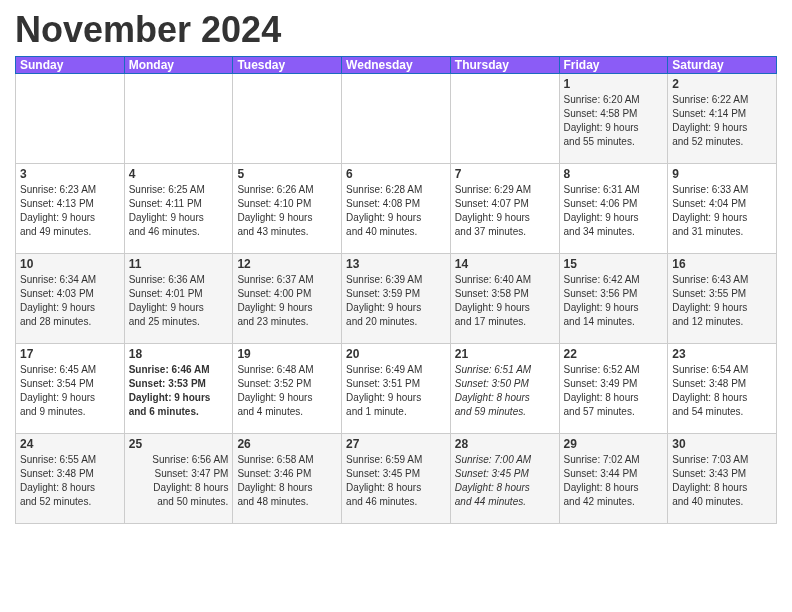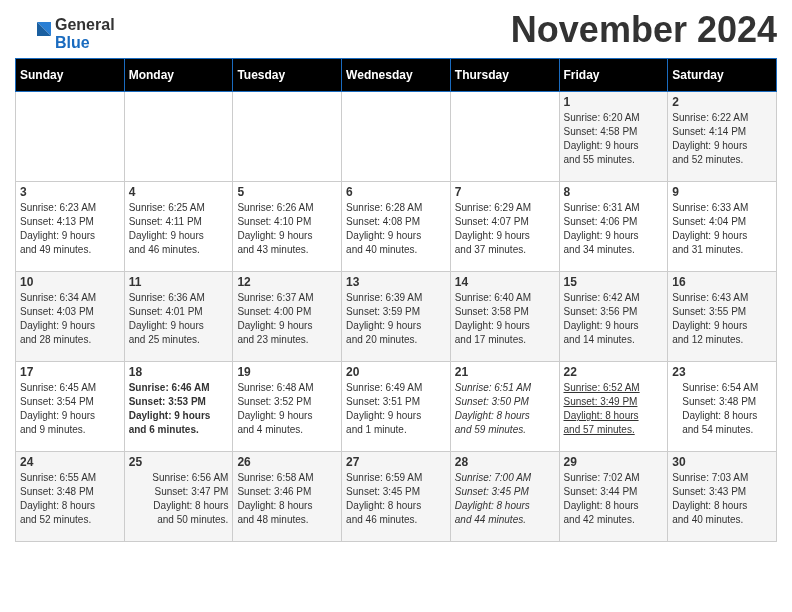--- a/index.html
+++ b/index.html
@@ -59,25 +59,25 @@
       font-size: 15px;
       color: #333;
       font-weight: normal;
     }
     .calendar {
       width: 100%;
       border-collapse: collapse;
       table-layout: fixed;
     }
     .calendar thead th {
-      background: #000000;
+      background: #8b5cf6;
       color: #fff;
       font-size: 12px;
       font-weight: bold;
-      padding: 9px 4px;
+      padding: 1px 4px;
       text-align: left;
       border: 1px solid #1a6bbf;
     }
     .calendar tbody td {
       border: 1px solid #ccc;
       vertical-align: top;
       padding: 3px 4px;
       height: 90px;
       background: #fff;
       font-size: 10.5px;
@@ -102,30 +102,20 @@
     }
     .empty-cell {
       background: #fff !important;
     }
   </style>
 </head>
 <body>
 
 <div class="page">
   <div class="header-area">
-    <div class="logo">
-      <svg class="logo-icon" viewBox="0 0 36 36">
-        <polygon points="22,6 36,6 36,20" fill="#2a7fd4"></polygon>
-        <polygon points="22,6 36,20 22,20" fill="#1a5fa0"></polygon>
-      </svg>
-      <div class="logo-text">
-        <span class="logo-general">General</span>
-        <span class="logo-blue">Blue</span>
-      </div>
-    </div>
     <div class="title-area">
       <div class="month-title">November 2024</div>
     </div>
   </div>
 
   <table class="calendar">
     <thead>
       <tr>
       <th>Sunday</th>
           <th>Monday</th>
@@ -291,28 +281,28 @@
           </td>
           <td>
             <span class="day-number">21</span>
             <div class="day-info" style="white-space: pre-line; font-style: italic;">Sunrise: 6:51 AM
 Sunset: 3:50 PM
 Daylight: 8 hours
 and 59 minutes.</div>
           </td>
           <td>
             <span class="day-number">22</span>
-            <div class="day-info" style="white-space: pre-line; text-decoration: underline;">Sunrise: 6:52 AM
+            <div class="day-info" style="white-space: pre-line;">Sunrise: 6:52 AM
 Sunset: 3:49 PM
 Daylight: 8 hours
 and 57 minutes.</div>
           </td>
           <td>
             <span class="day-number">23</span>
-            <div class="day-info" style="white-space: pre-line; margin-left: 10px;">Sunrise: 6:54 AM
+            <div class="day-info" style="white-space: pre-line;">Sunrise: 6:54 AM
 Sunset: 3:48 PM
 Daylight: 8 hours
 and 54 minutes.</div>
           </td>
         </tr>
         <tr>
           <td>
             <span class="day-number">24</span>
             <div class="day-info" style="white-space: pre-line;">Sunrise: 6:55 AM
 Sunset: 3:48 PM

